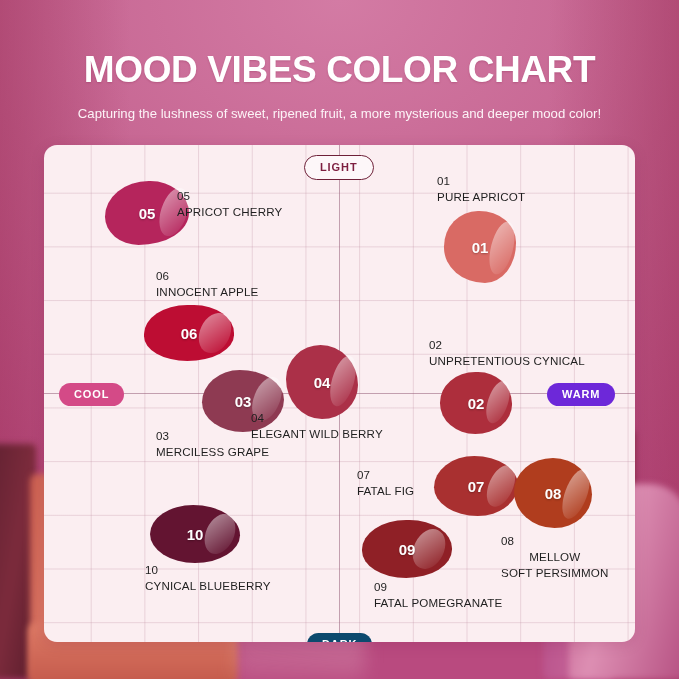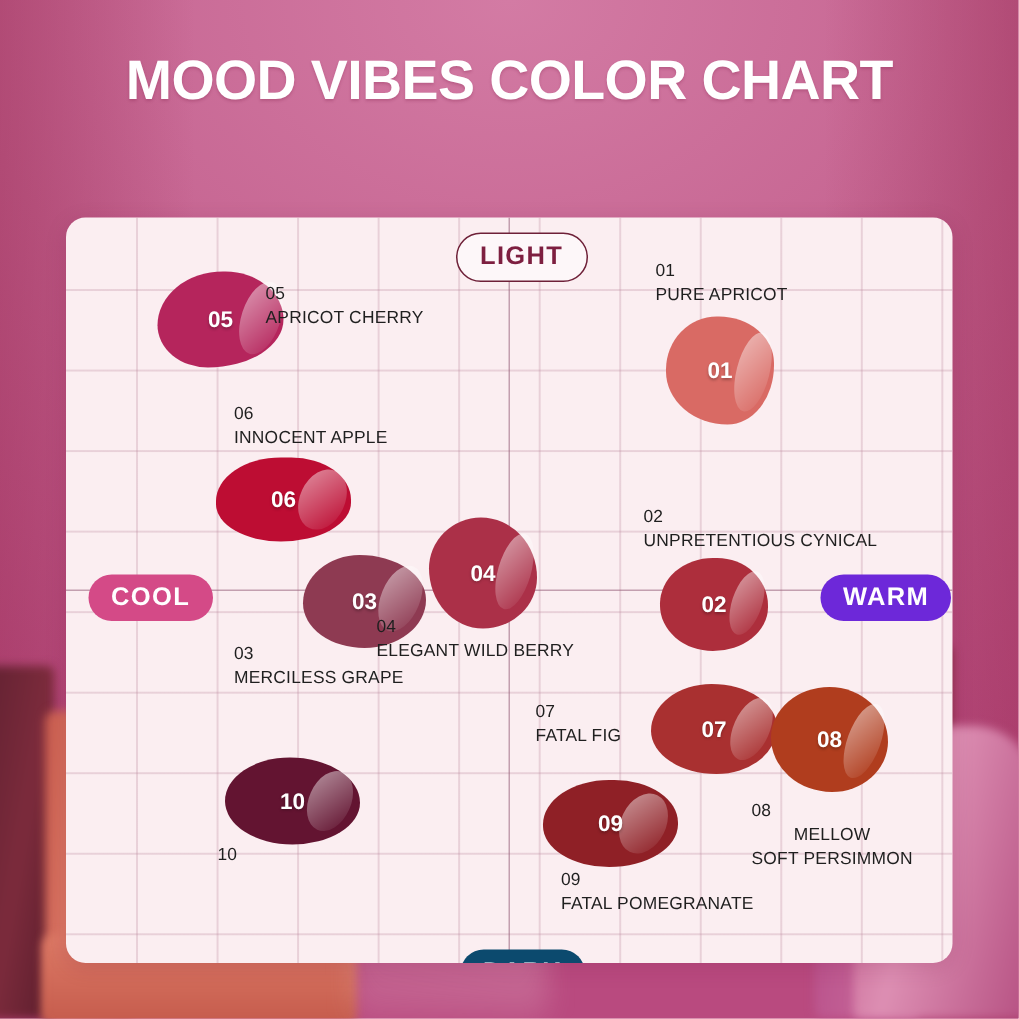--- a/index.html
+++ b/index.html
@@ -64,21 +64,21 @@
   }
   .prop-pink-right2 {
     right: 66px; bottom: 0; width: 70px; height: 95px;
     background: linear-gradient(100deg, #b7508a 0%, #cf70a0 100%);
     border-radius: 6px;
   }
 
   
   header { position: absolute; top: 0; left: 0; right: 0; text-align: center; }
   #chart-title {
-    margin-top: 33px;
+    margin-top: 49px;
     font-size: 37px;
     font-weight: 700;
     letter-spacing: -0.4px;
     color: #ffffff;
     text-shadow: 0 1px 2px rgba(120,25,65,.25);
   }
   #subtitle {
     margin-top: 13px;
     font-size: 13.2px;
     line-height: 1.47;
@@ -105,21 +105,21 @@
     background-position: -7px -6px;
   }
   .axis { position: absolute; background: rgba(150,95,120,.55); }
   #axis-h { left: 0; right: 0; top: 248px; height: 1px; }
   #axis-v { top: 0; bottom: 0; left: 295px; width: 1px; }
 
   
   .badge {
     position: absolute;
     display: flex; align-items: center; justify-content: center;
-    font-size: 17px; font-weight: 700; letter-spacing: .9px;
+    font-size: 11px; font-weight: 700; letter-spacing: .9px;
     border-radius: 20px;
     padding: 5px 15px 6px;
     white-space: nowrap;
   }
   #badge-light {
     left: 260px; top: 10px;
     background: #fdf7f9; color: #7d1f40;
     border: 1.2px solid #6e2038;
   }
   #badge-dark {
@@ -177,21 +177,21 @@
   <div class="prop prop-coral-bottom"></div>
   <div class="prop prop-pale-mid"></div>
   <div class="prop prop-dark-right"></div>
   <div class="prop prop-pink-right2"></div>
   <div class="prop prop-pink-right"></div>
 </div>
 
 <header>
   <h1 id="chart-title">MOOD VIBES COLOR CHART</h1>
   <p id="subtitle">
-    <br>
+    <span>Capturing the lushness of sweet, ripened fruit, a more mysterious and deeper mood color!</span><br>
   </p>
 </header>
 
 <div id="chart-card">
   <div id="grid"></div>
   <div class="axis" id="axis-h"></div>
   <div class="axis" id="axis-v"></div>
 
   <div class="badge" id="badge-light">LIGHT</div>
   <div class="badge" id="badge-dark">DARK</div>
@@ -298,15 +298,16 @@
     </div>
   </div>
 
   <div class="swatch-group">
     <div class="blob b10" style="left:106px; top:360px; background:#631431;">
       <span class="shine" style="right:6px; top:8px; width:28px; height:42px; border-radius:50%; transform:rotate(24deg);"></span>
       <span class="num">10</span>
     </div>
     <div class="caption" style="left:101px; top:417px;">
       <span class="code">10</span>
+      <span class="nm">CYNICAL BLUEBERRY</span>
     </div>
   </div>
 </div>
 
 </body></html>

